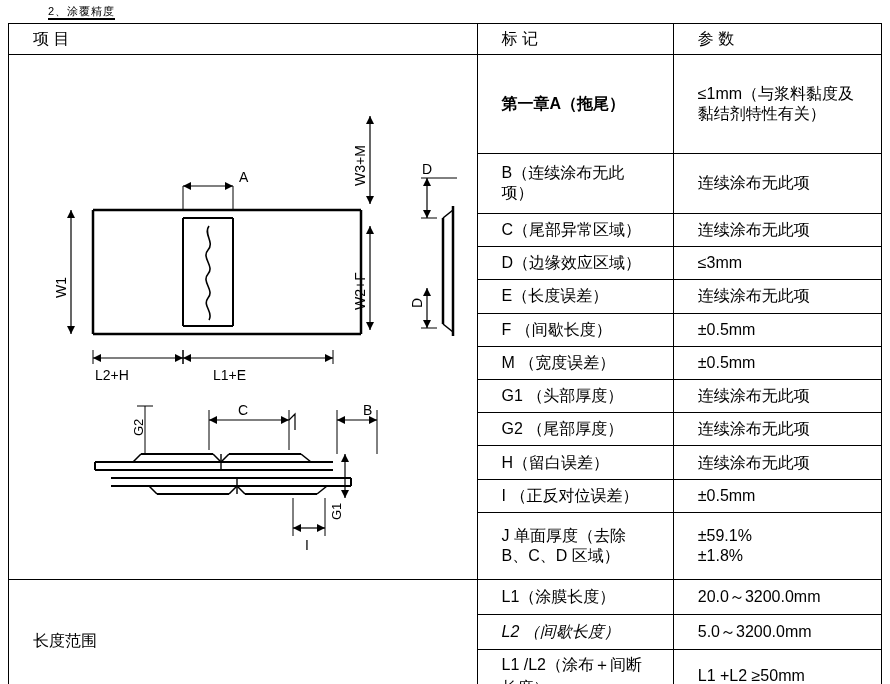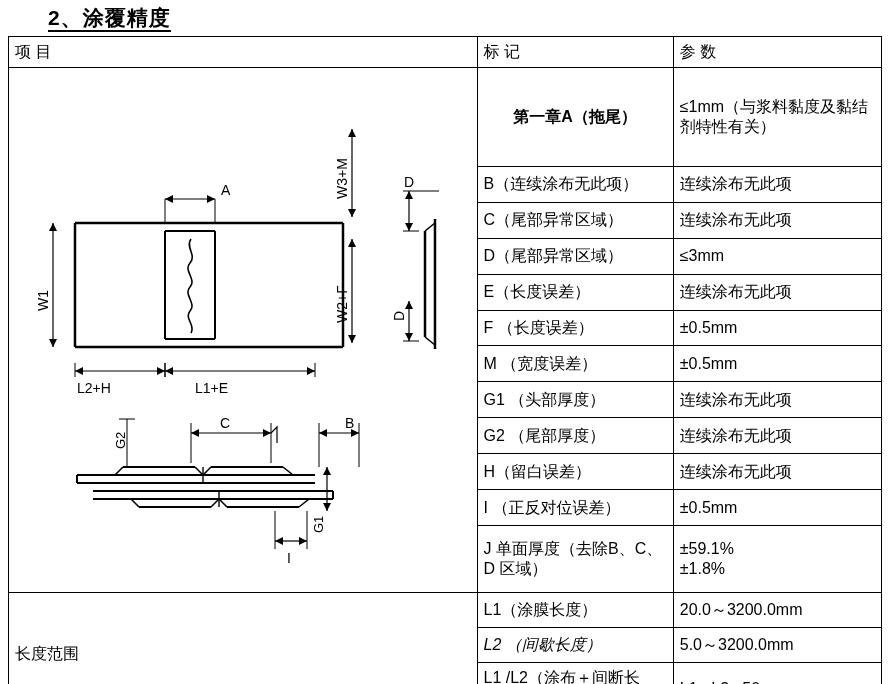--- a/index.html
+++ b/index.html
@@ -15,38 +15,38 @@
     position: relative;
     overflow: hidden;
   }
   .page {
     width: 890px;
     height: 684px;
     position: relative;
     box-sizing: border-box;
   }
   .heading {
-    font-size: 21px;
-    font-weight: bold;
+    font-size: 11px;
+    font-weight: normal;
     padding: 4px 0 4px 48px;
     letter-spacing: 1px;
   }
   .heading .underline {
     border-bottom: 2px solid #000;
     padding-bottom: 1px;
   }
   table.main {
     border-collapse: collapse;
     width: 874px;
     margin-left: 8px;
     table-layout: fixed;
   }
   table.main td, table.main th {
     border: 1px solid #000;
-    padding: 2px 6px;
+    padding: 2px 24px;
     font-size: 16px;
     vertical-align: middle;
     font-family: "Liberation Sans", sans-serif;
   }
   .col-item { width: 468px; }
   .col-mark { width: 196px; }
   .col-param { width: 208px; }
 
   .hdr {
     text-align: left;
@@ -64,21 +64,20 @@
   }
   .param-cell {
     font-size: 15.5px;
     line-height: 1.25;
     padding-left: 6px;
     margin-left: 16px;
   }
   .big-mark {
     font-size: 19px;
     font-weight: bold;
-    text-align: center;
   }
   .diagram-cell {
     padding: 0;
     height: 520px;
     position: relative;
   }
   .range-cell {
     height: 104px;
     vertical-align: top;
     padding-top: 8px;
@@ -246,29 +245,29 @@
 
       <tr>
         <td class="mark-cell">B（连续涂布无此项）</td>
         <td class="param-cell">连续涂布无此项</td>
       </tr>
       <tr>
         <td class="mark-cell">C（尾部异常区域）</td>
         <td class="param-cell">连续涂布无此项</td>
       </tr>
       <tr>
-        <td class="mark-cell">D（尾部异常区域）</td>
+        <td class="mark-cell">D（边缘效应区域）</td>
         <td class="param-cell">≤3mm</td>
       </tr>
       <tr>
         <td class="mark-cell">E（长度误差）</td>
         <td class="param-cell">连续涂布无此项</td>
       </tr>
       <tr>
-        <td class="mark-cell">F （长度误差）</td>
+        <td class="mark-cell">F （间歇长度）</td>
         <td class="param-cell">±0.5mm</td>
       </tr>
       <tr>
         <td class="mark-cell">M （宽度误差）</td>
         <td class="param-cell">±0.5mm</td>
       </tr>
       <tr>
         <td class="mark-cell">G1 （头部厚度）</td>
         <td class="param-cell">连续涂布无此项</td>
       </tr>

